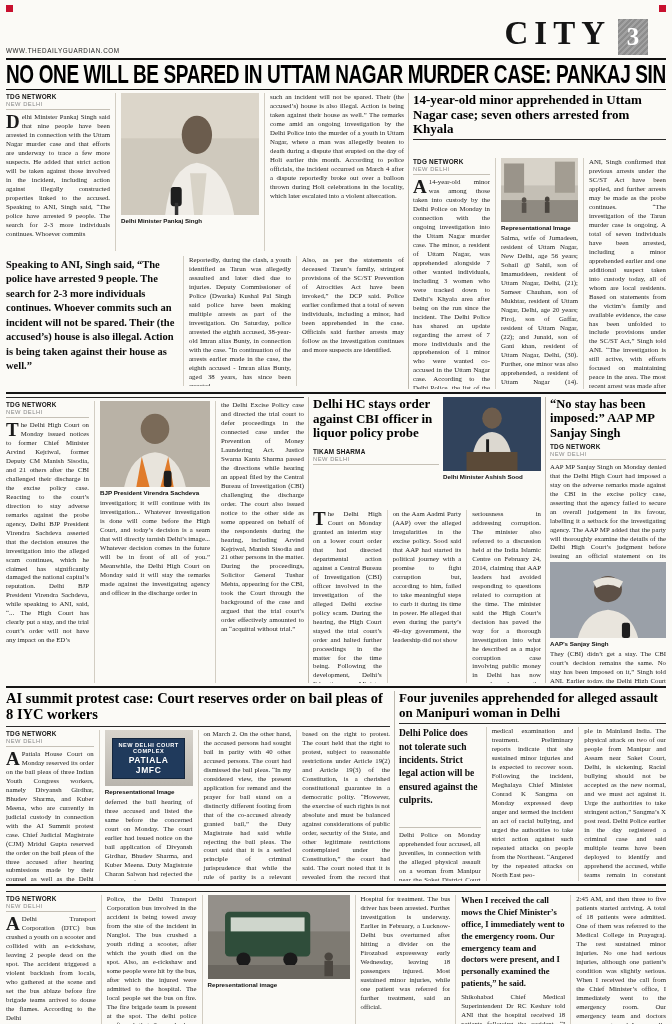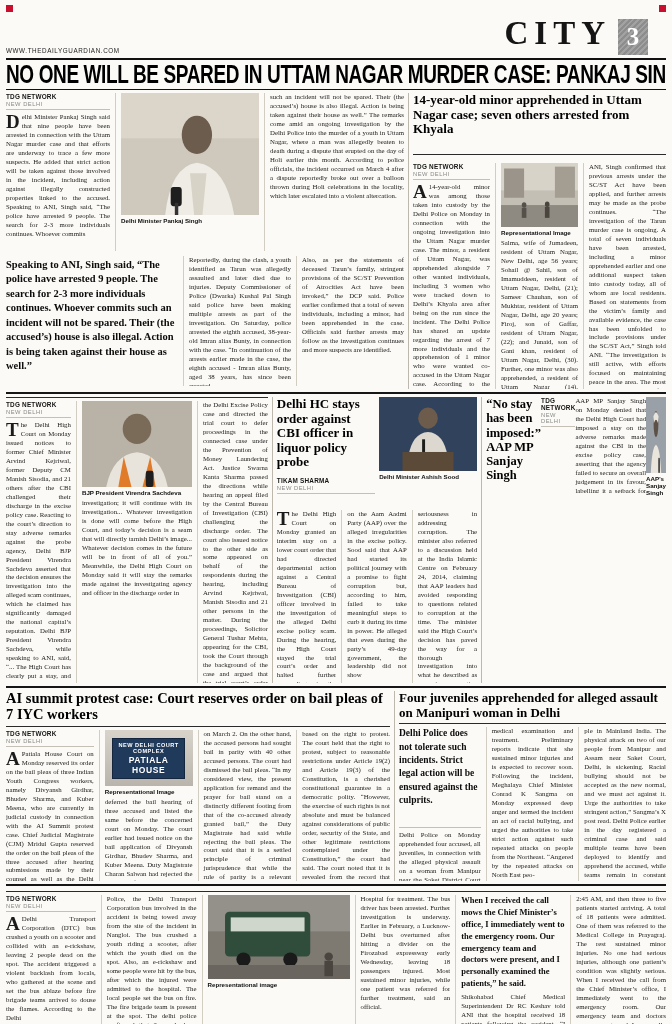--- a/index.html
+++ b/index.html
@@ -46,42 +46,42 @@
   .top-section{display:flex;height:296px;margin-top:3px}
   .lead-art{width:398px;display:flex;flex-direction:column}
   .lead-row1{display:flex;height:158px}
   .lead-colA{width:104px;display:flex;flex-direction:column}
   .lead-fig{width:144px;flex:0 0 144px}
   .lead-photo{height:122px}
   .lead-colC{flex:1}
   .lead-row2{display:flex;height:130px;margin-top:5px}
   .pq-lead{width:172px;flex:0 0 172px;font-size:10.5px;line-height:1.38;padding-top:2px}
   .minor-art{flex:1;display:flex;flex-direction:column}
-  .h-minor{font-size:13px;line-height:1.13;padding-bottom:17px;border-bottom:1px solid #2a2a2a;margin-bottom:8px}
+  .h-minor{font-size:13px;line-height:1.13;padding-bottom:2px;border-bottom:1px solid #2a2a2a;margin-bottom:18px}
   .minor-body{display:flex;flex:1}
   .minor-col{flex:1;display:flex;flex-direction:column}
   .minor-photo{height:64px}
 
   
   .mid-section{display:flex;height:286px}
   .bjp{width:298px;display:flex;flex-direction:column}
   .h-bjp{font-size:16.5px;line-height:1.08;padding-bottom:3px}
   .bjp-body{display:flex;flex:1;border-top:1px solid #2a2a2a;padding-top:3px}
   .bjp-col{flex:1;display:flex;flex-direction:column}
   .bjp-fig{width:116px;flex:0 0 116px}
   .bjp-photo{height:86px}
   .hc{width:228px;display:flex;flex-direction:column}
   .hc-top{display:flex;height:110px}
   .hc-left{flex:1;padding-right:4px}
   .h-hc{font-size:13px;line-height:1.12;margin-bottom:7px}
   .hc-fig{width:98px;flex:0 0 98px}
   .hc-photo{height:74px}
   .hc-cols{flex:1;margin-top:3px}
   .hc-cols .coltxt{flex:1}
-  .aap{flex:1;display:flex;flex-direction:row}
+  .aap{flex:1;display:flex;flex-direction:column}
   .h-aap{font-size:12.5px;line-height:1.14;margin-bottom:3px}
   .aap-photo{height:76px}
   .aap-txt1{height:96px;margin-bottom:3px}
   .aap-txt2{flex:1;margin-top:3px}
 
   
   .sec3{display:flex;height:190px}
   .ai{width:384px;display:flex;flex-direction:column}
   .h-ai{font-size:14.5px;line-height:1.1;padding-bottom:3px;border-bottom:1px solid #2a2a2a;margin-bottom:3px}
   .ai-body{display:flex;flex:1}
@@ -285,35 +285,35 @@
       </figure>
       <p class="coltxt aap-txt2">They (CBI) didn’t get a stay. The CBI court’s decision remains the same. No stay has been imposed on it,” Singh told ANI. Earlier today, the Delhi High Court stayed the operation of adverse remarks made against the Central Bureau of Investigation (CBI) and its investigating officer in the trial court’s order, which had discharged all accused in the Delhi Excise Policy case.</p>
     </article>
   </section>
 
   <div class="hr-heavy"></div>
 
   <section class="sec3">
 
     <article class="ai">
-      <h2 class="head-serif h-ai">AI summit protest case: Court reserves order on bail pleas of 7 IYC workers</h2>
+      <h2 class="head-serif h-ai">AI summit protest case: Court reserves order on bail pleas of 8 IYC workers</h2>
       <div class="ai-body cols">
         <div class="ai-col">
           <div class="byline">
             <div class="k">TDG NETWORK</div>
             <div class="l">NEW DELHI</div>
           </div>
           <p class="coltxt dc" style="flex:1">A Patiala House Court on Monday reserved its order on the bail pleas of three Indian Youth Congress workers, namely Divyansh Girdhar, Bhudev Sharma, and Kuber Meena, who are currently in judicial custody in connection with the AI Summit protest case. Chief Judicial Magistrate (CJM) Mridul Gupta reserved the order on the bail pleas of the three accused after hearing submissions made by their counsel as well as the Delhi Police. On March 6, Link Judicial Magistrate First Class (JMFC) Vanshika Mehta had</p>
         </div>
         <div class="ai-col">
           <figure>
             <div class="photo ai-photo" style="background:linear-gradient(#d8d4cc,#b9b5ad)">
               <div class="court-sign">
                 <div class="s1">NEW DELHI COURT COMPLEX</div>
-                <div class="s2">PATIALA HOUSE</div>
+                <div class="s2">PATIALA JMFC</div>
               </div>
             </div>
             <figcaption class="cap">Representational Image</figcaption>
           </figure>
           <p class="coltxt" style="flex:1;margin-top:3px">deferred the bail hearing of three accused and listed the same before the concerned court on Monday. The court earlier had issued notice on the bail application of Divyansh Girdhar, Bhudev Sharma, and Kuber Meena. Duty Magistrate Charan Salwan had rejected the bail plea of Bhudev Sharma and Divyansh Girdhar</p>
         </div>
         <p class="coltxt ai-col">on March 2. On the other hand, the accused persons had sought bail in parity with 40 other accused persons. The court had dismissed the bail pleas. “In my considered view, the present application for remand and the prayer for bail stand on a distinctly different footing from that of the co-accused already granted bail,” the Duty Magistrate had said while rejecting the bail pleas. The court said that it is a settled principle of criminal jurisprudence that while the rule of parity is a relevant consideration in matters of bail, it is not to be applied mechanically or uniformly. The court had also dealt with the submissions</p>
         <p class="coltxt ai-col">based on the right to protest. The court held that the right to protest, subject to reasonable restrictions under Article 19(2) and Article 19(3) of the Constitution, is a cherished constitutional guarantee in a democratic polity. “However, the exercise of such rights is not absolute and must be balanced against considerations of public order, security of the State, and other legitimate restrictions contemplated under the Constitution,” the court had said. The court noted that it is revealed from the record that the alleged protest took place during a National Event attended by foreign delegates and dignitaries.</p>
       </div>
     </article>

